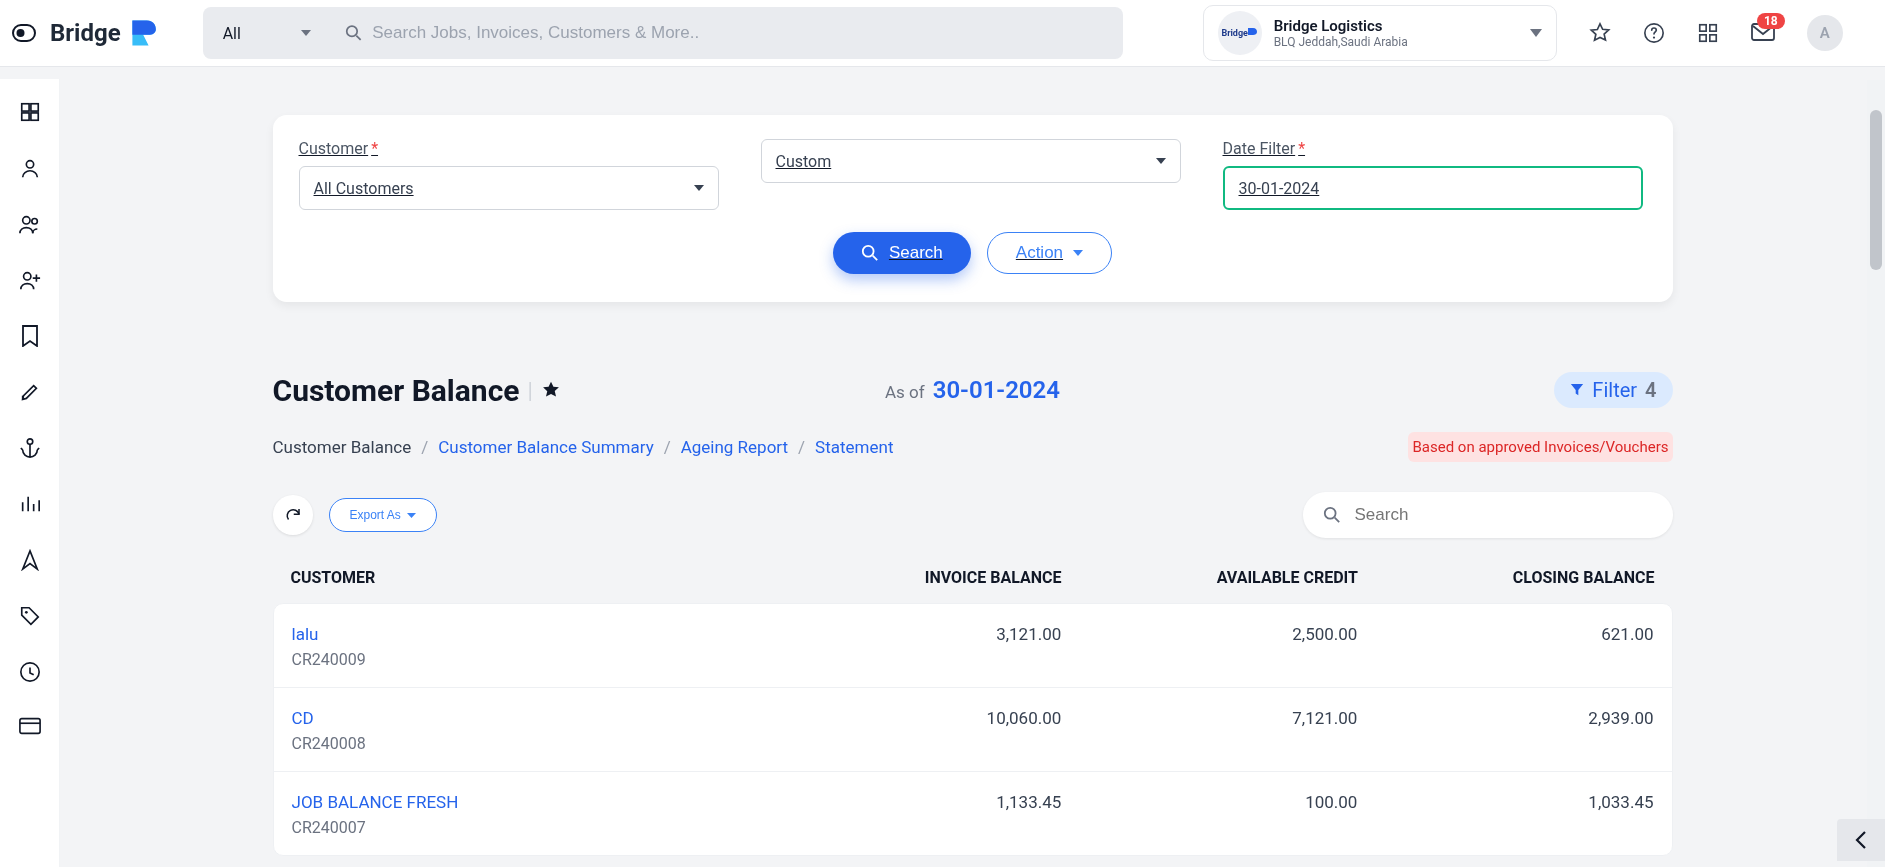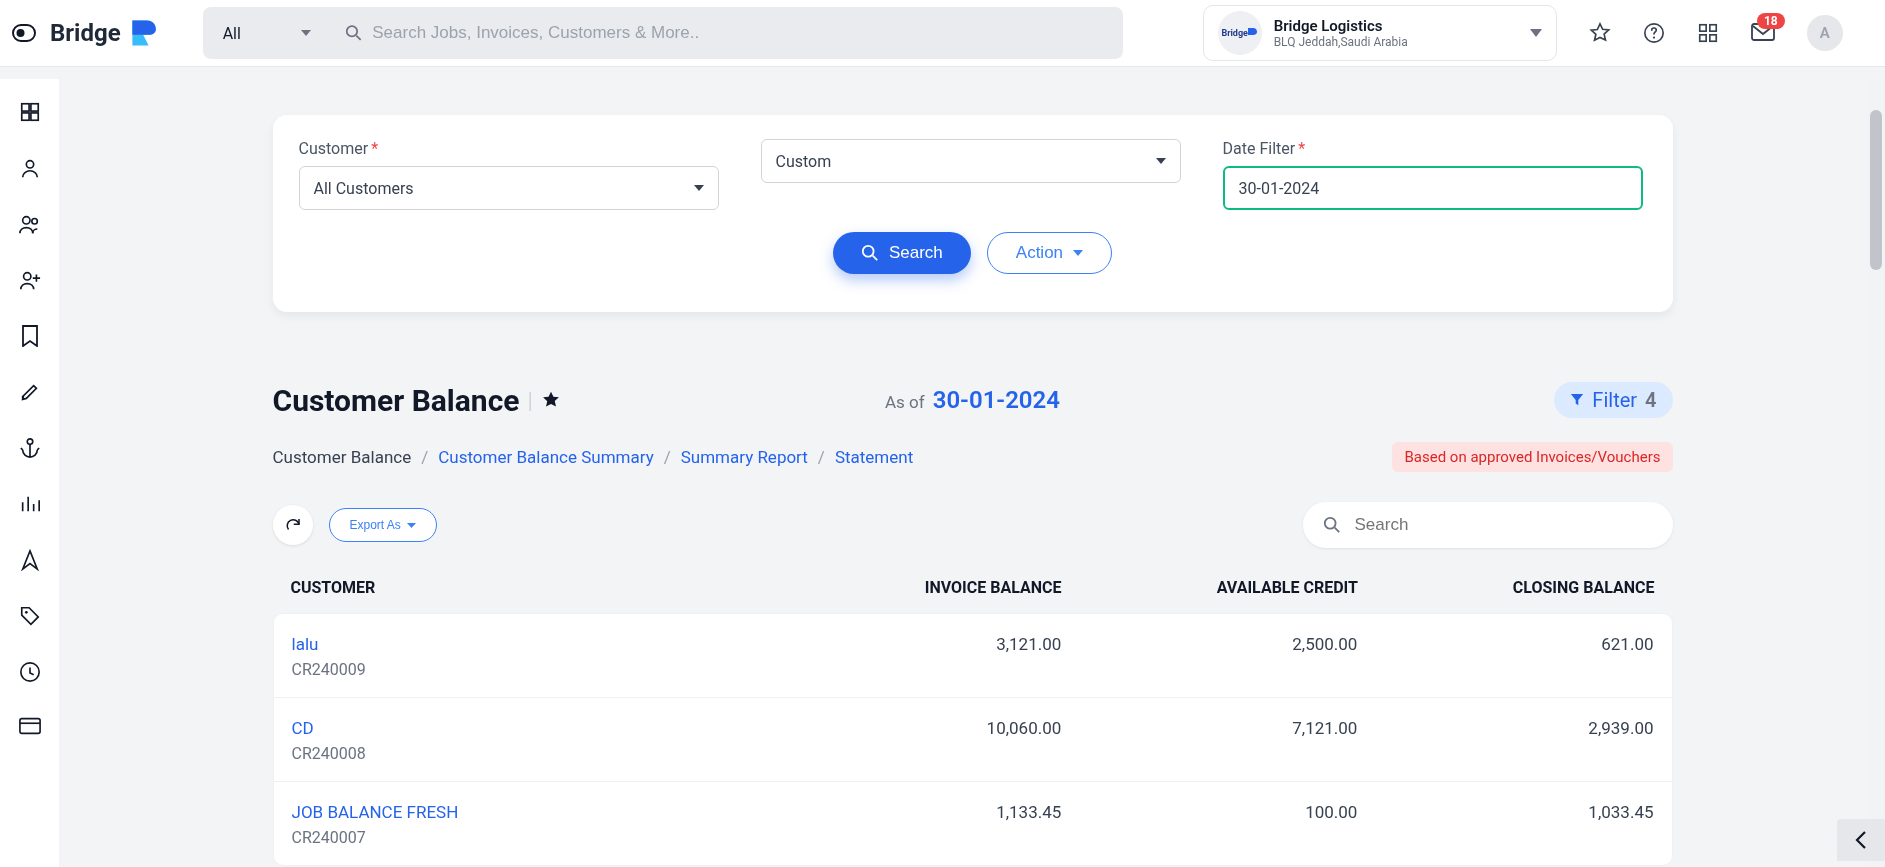--- a/index.html
+++ b/index.html
@@ -186,22 +186,23 @@
   .content {
     max-width: 1400px;
     margin: 0 auto;
     padding: 0 0 40px 0;
   }
 
   .filter-card {
     background: #fff;
     border-radius: 14px;
     box-shadow: 0 4px 10px rgba(0,0,0,0.06);
-    padding: 24px 26px 38px 26px;
+    padding: 24px 26px 28px 26px;
     position: relative;
+    text-decoration: underline;
   }
   .filter-row {
     display: flex;
     gap: 42px;
   }
   .filter-field { flex: 1; max-width: 420px; }
   .f-label {
     font-size: 16px;
     color: #4b5563;
     margin-bottom: 8px;
@@ -310,21 +311,21 @@
     font-size: 17px;
   }
   .breadcrumb-row a { color: #2563eb; cursor: pointer; text-decoration: none; }
   .breadcrumb-row .current { color: #374151; }
   .breadcrumb-row .sep { margin: 0 10px; color: #9ca3af; }
   .warn-badge {
     margin-left: auto;
     background: #fee2e2;
     color: #dc2626;
     font-size: 15px;
-    padding: 6px 12px;
+    padding: 6px 4px;
     border-radius: 6px;
   }
 
   
   .toolbar-row {
     display: flex;
     align-items: center;
     margin-top: 30px;
     gap: 16px;
   }
@@ -652,21 +653,21 @@
         <span>Filter</span>
         <span class="count">4</span>
       </div>
     </div>
 
     <div class="breadcrumb-row">
       <span class="current">Customer Balance</span>
       <span class="sep">/</span>
       <a>Customer Balance Summary</a>
       <span class="sep">/</span>
-      <a>Summary Report</a>
+      <a>Ageing Report</a>
       <span class="sep">/</span>
       <a>Statement</a>
       <span class="warn-badge">Based on approved Invoices/Vouchers</span>
     </div>
 
     <div class="toolbar-row">
       <div class="refresh-btn">
         <svg width="18" height="18" viewBox="0 0 24 24" fill="none">
             <path d="M20 11A8 8 0 106 18" stroke="#111827" stroke-width="2"></path>
             <path d="M20 4v7h-7" stroke="#111827" stroke-width="2"></path>

